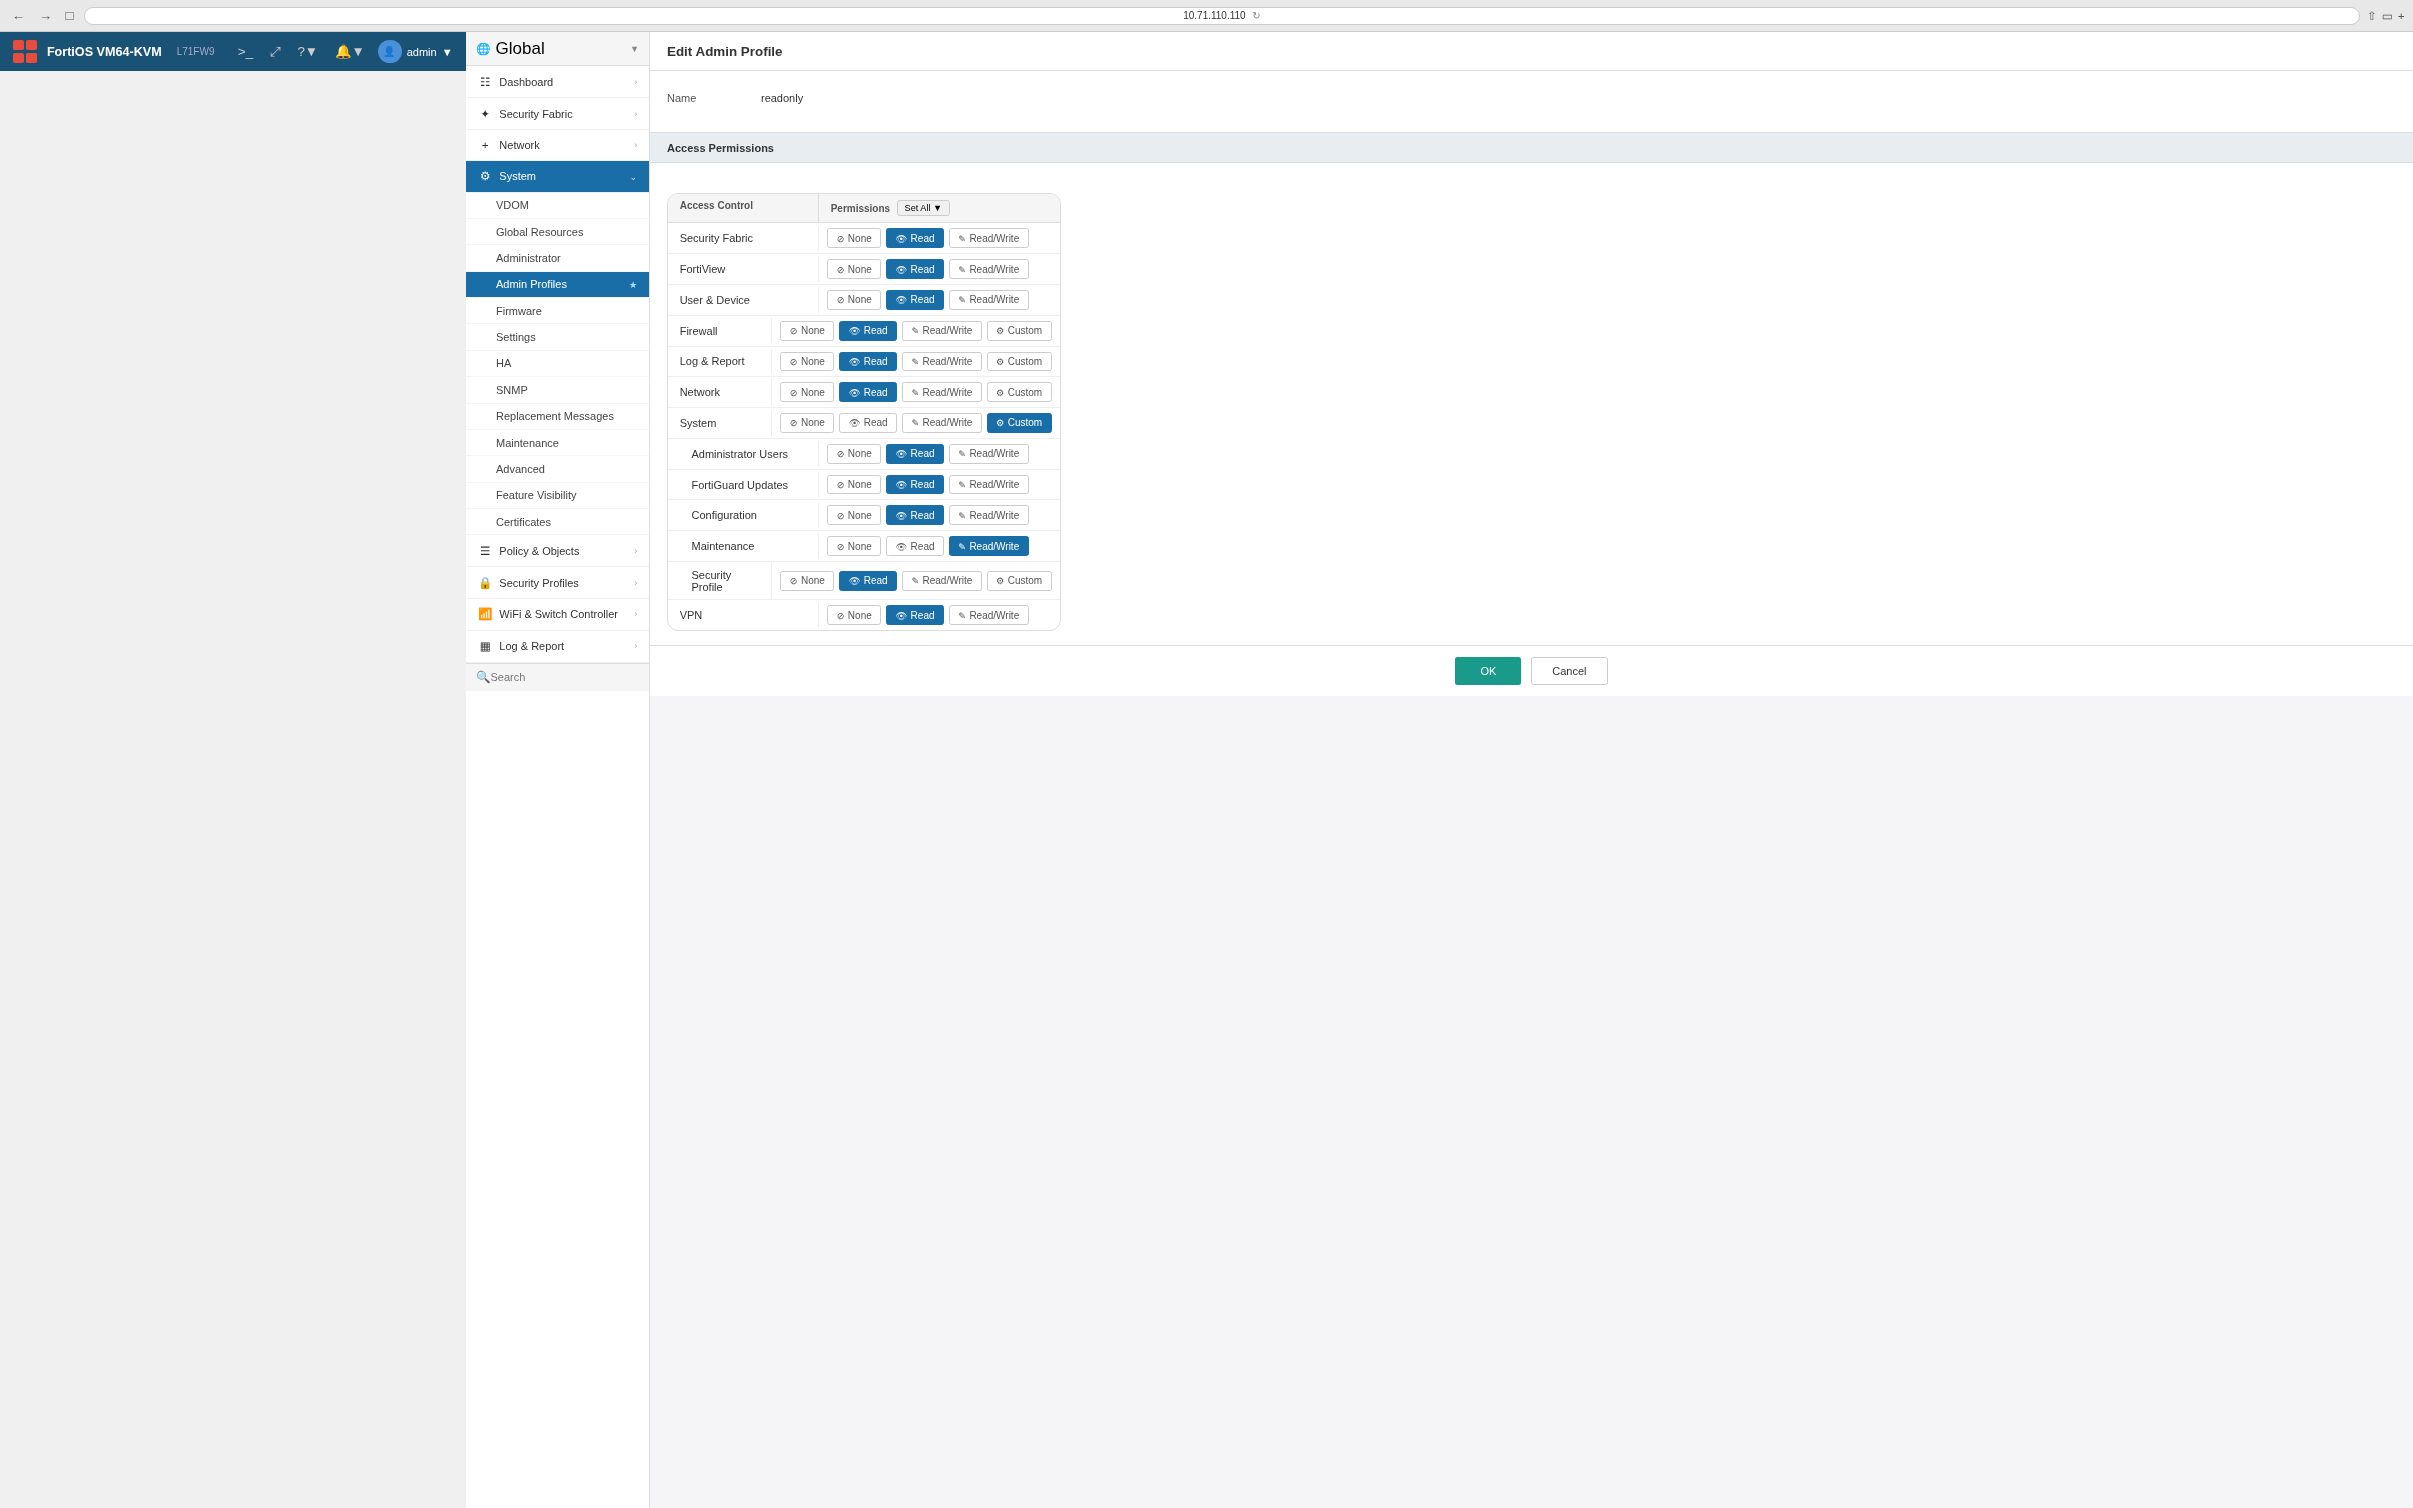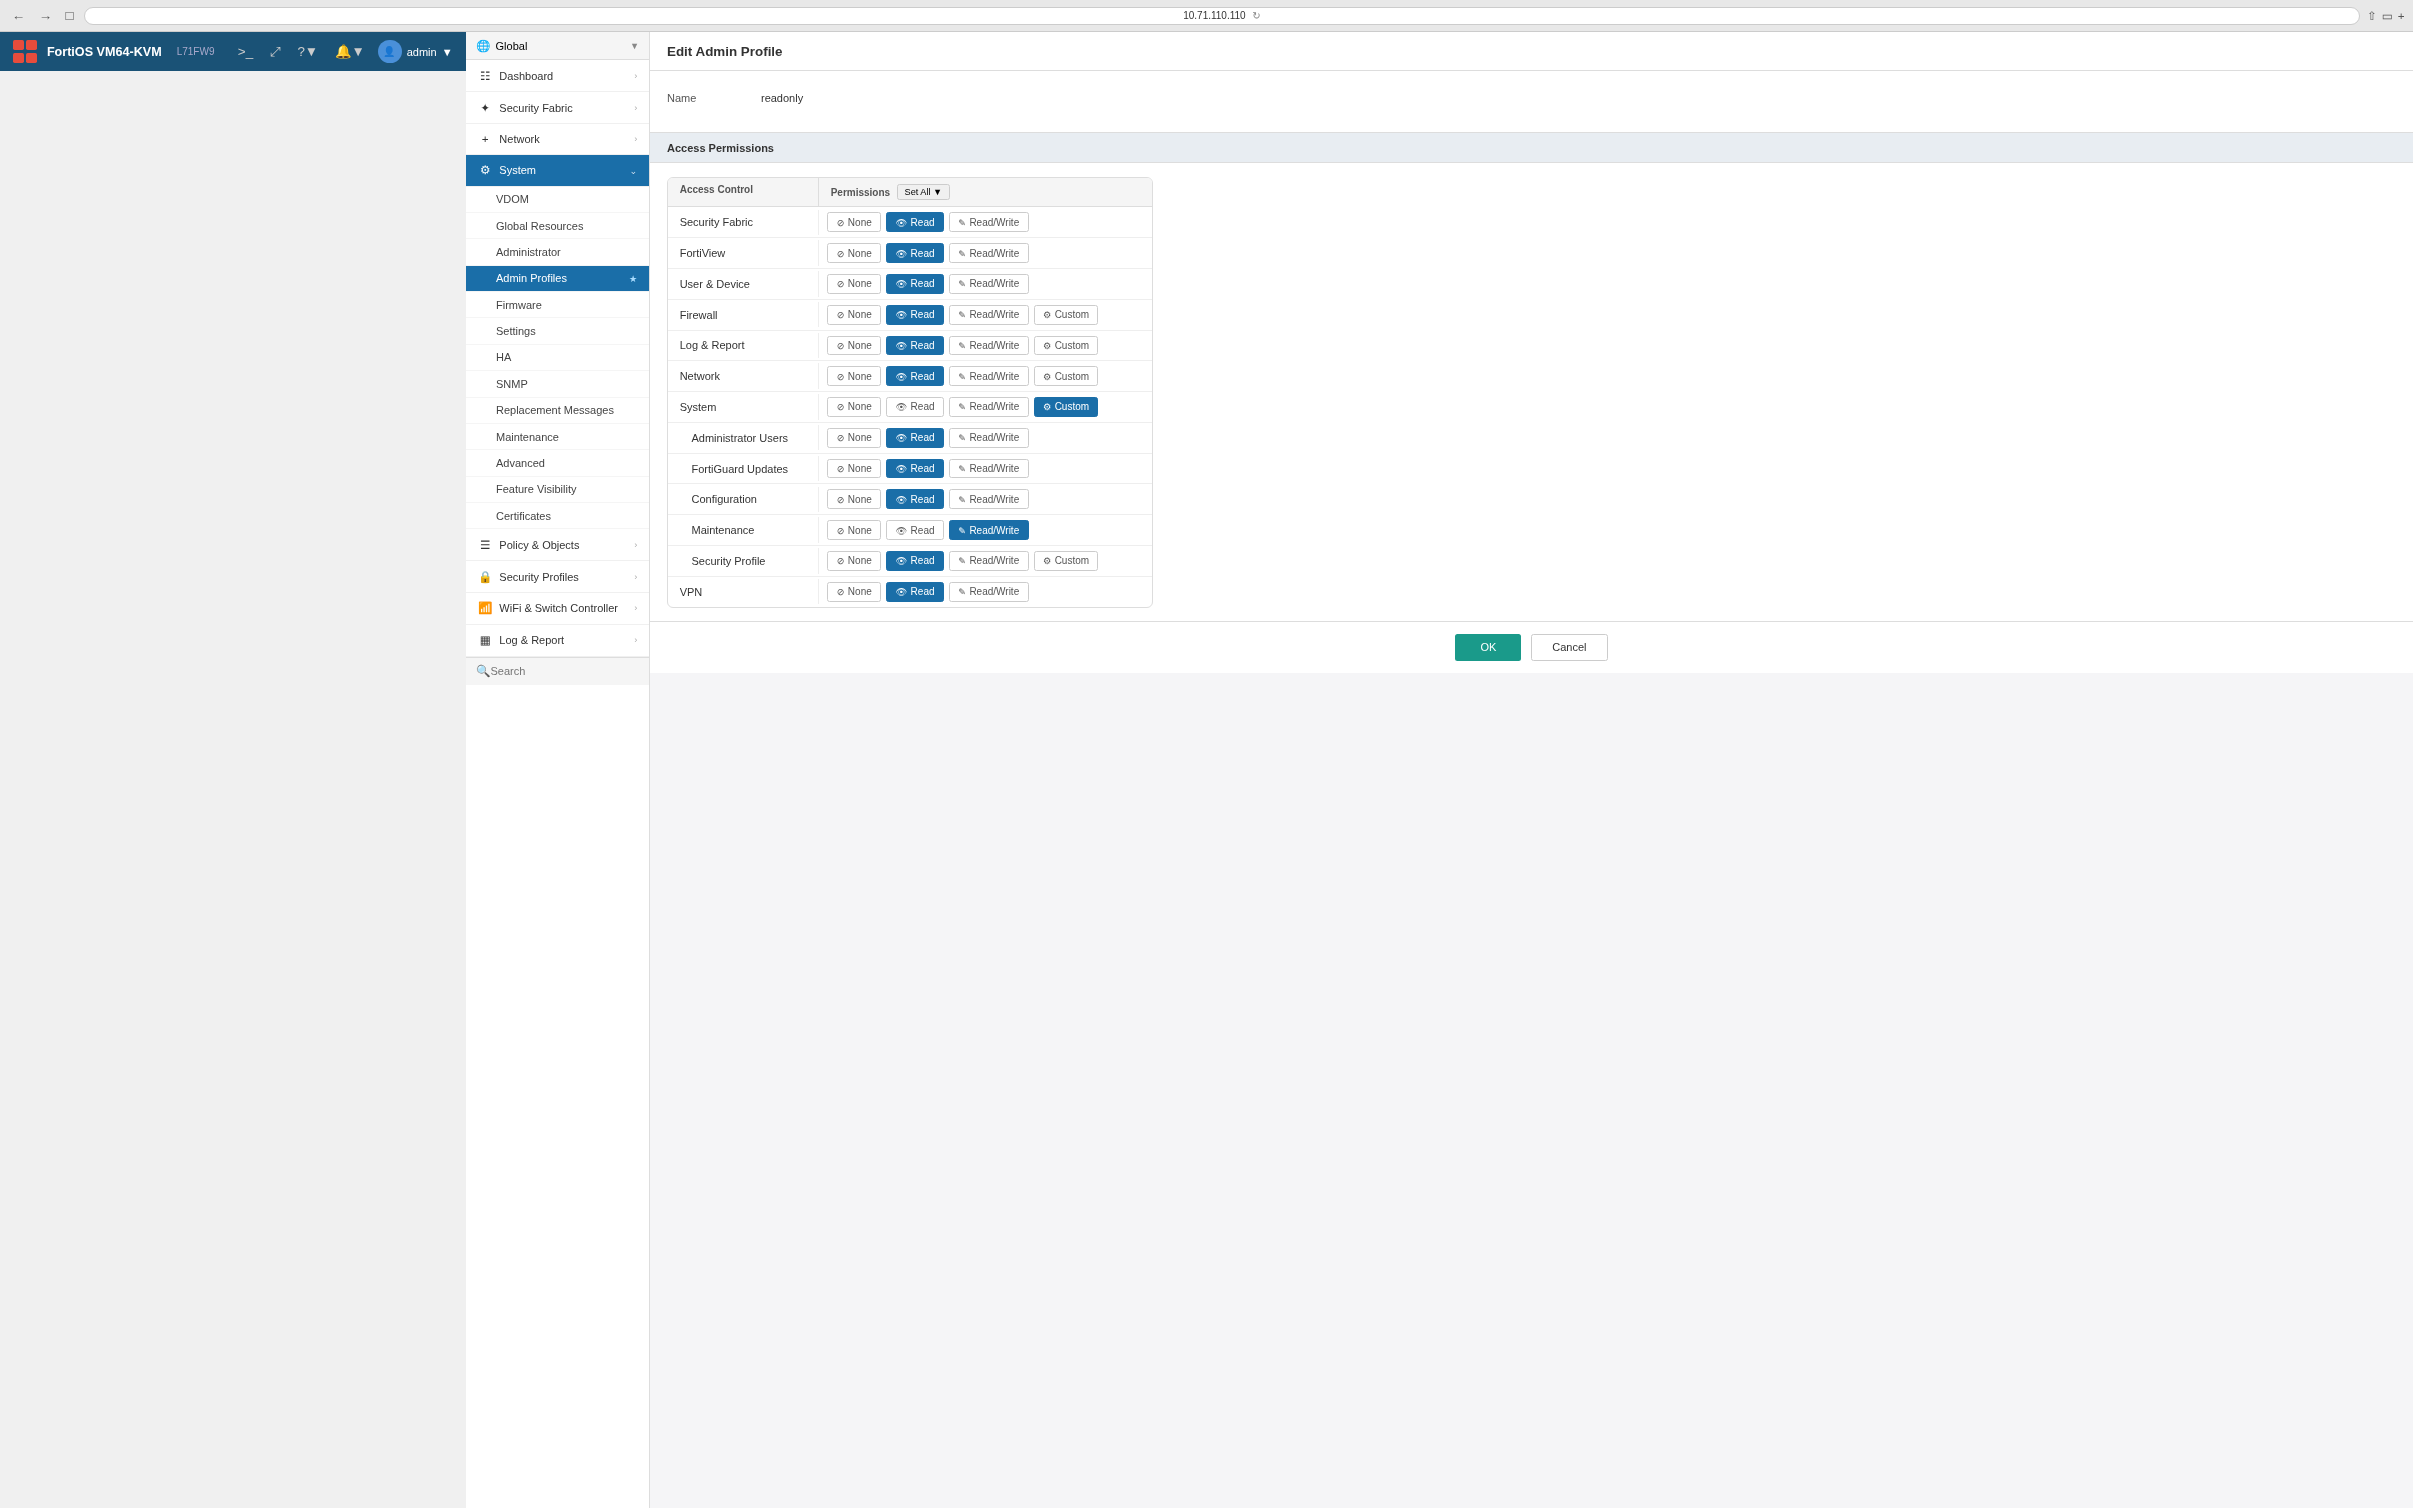--- a/index.html
+++ b/index.html
@@ -29,21 +29,21 @@
     .top-bar-user { display: flex; align-items: center; gap: 5px; cursor: pointer; color: #fff; font-size: 11px; }
     .user-avatar { width: 23.5px; height: 23.5px; border-radius: 50%; background: #4a90d9; display: flex; align-items: center; justify-content: center; font-size: 10px; color: #fff; }
 
     
     .main-layout { display: flex; flex: 1; overflow: hidden; }
 
     
     .sidebar { width: 184px; background: #fff; border-right: 0.8px solid #ddd; overflow-y: auto; flex-shrink: 0; }
     .sidebar-global-selector { display: flex; align-items: center; background: #f5f5f5; border-bottom: 0.8px solid #ddd; padding: 6.7px 10px; cursor: pointer; gap: 5px; }
     .sidebar-global-icon { color: #555; font-size: 11.7px; }
-    .sidebar-global-label { font-size: 11px; flex: 1; }
+    .sidebar-global-label { font-size: 17px; flex: 1; }
     .sidebar-global-arrow { color: #888; font-size: 9.2px; }
     .sidebar-item { display: flex; align-items: center; padding: 8.4px 11.7px; cursor: pointer; color: #333; gap: 6.7px; border-bottom: 0.8px solid #f0f0f0; }
     .sidebar-item.active { background: #1a6ea8; color: #fff; }
     .sidebar-item .item-icon { font-size: 11.7px; width: 15px; text-align: center; }
     .sidebar-item .item-label { flex: 1; font-size: 11px; }
     .sidebar-item .item-arrow { font-size: 9.2px; color: #aaa; }
     .sidebar-item.active .item-arrow { color: #cde; }
     .sidebar-sub-item { display: flex; align-items: center; padding: 6.7px 11.7px 6.7px 30px; cursor: pointer; color: #444; border-bottom: 0.8px solid #f5f5f5; }
     .sidebar-sub-item.active { background: #1a6ea8; color: #fff; }
     .sidebar-sub-item .sub-label { flex: 1; font-size: 11px; }
@@ -60,21 +60,21 @@
     .form-content { padding: 17px; background: #fff; margin: 0; }
     .form-row { display: flex; align-items: flex-start; margin-bottom: 11.7px; gap: 10px; }
     .form-label { width: 84px; color: #555; font-size: 11px; padding-top: 3.4px; }
     .form-value { color: #333; font-size: 11px; padding-top: 3.4px; }
     .form-input { border: 0.8px solid #ccc; border-radius: 2.5px; padding: 3.4px 6.7px; font-size: 11px; width: 184px; }
     .char-count { color: #888; font-size: 9.2px; margin-left: 3.4px; padding-top: 5px; }
 
     
     .section-header { background: #e8edf2; padding: 8.4px 17px; font-size: 11px; font-weight: 600; color: #333; border-top: 0.8px solid #ddd; border-bottom: 0.8px solid #ddd; }
     .permissions-container { padding: 13.4px 17px; background: #fff; }
-    .permissions-table { border: 0.8px solid #ddd; border-radius: 6px; overflow: hidden; width: 486px; }
+    .permissions-table { border: 0.8px solid #ddd; border-radius: 11px; overflow: hidden; width: 394px; margin-top: 16px; }
     .permissions-table-header { display: flex; background: #f5f5f5; border-bottom: 0.8px solid #ddd; }
     .col-access-control { width: 151px; padding: 6.7px 11.7px; font-size: 10px; color: #555; font-weight: 600; border-right: 0.8px solid #ddd; }
     .col-permissions { flex: 1; padding: 6.7px 11.7px; font-size: 10px; color: #555; font-weight: 600; display: flex; align-items: center; gap: 6.7px; }
     .set-all-btn { background: #f0f0f0; border: 0.8px solid #ccc; border-radius: 2.5px; padding: 1.7px 6.7px; font-size: 9.2px; cursor: pointer; display: flex; align-items: center; gap: 2.5px; }
 
     .perm-row { display: flex; border-bottom: 0.8px solid #eee; align-items: center; }
     .perm-row:last-child { border-bottom: none; }
     .perm-row.sub-row .perm-label { padding-left: 23.5px; }
     .perm-label { width: 151px; padding: 6.7px 11.7px; font-size: 11px; color: #333; border-right: 0.8px solid #eee; }
     .perm-buttons { flex: 1; padding: 5px 8.4px; display: flex; gap: 5px; align-items: center; }

